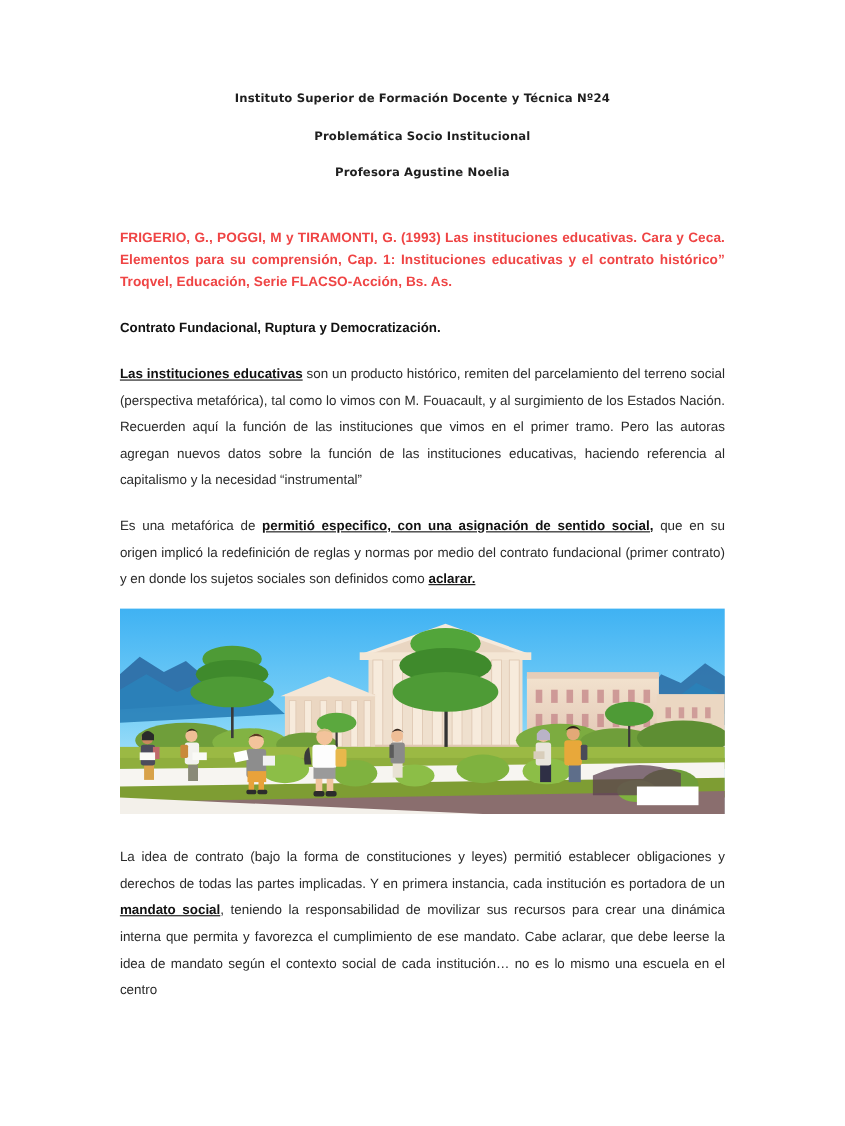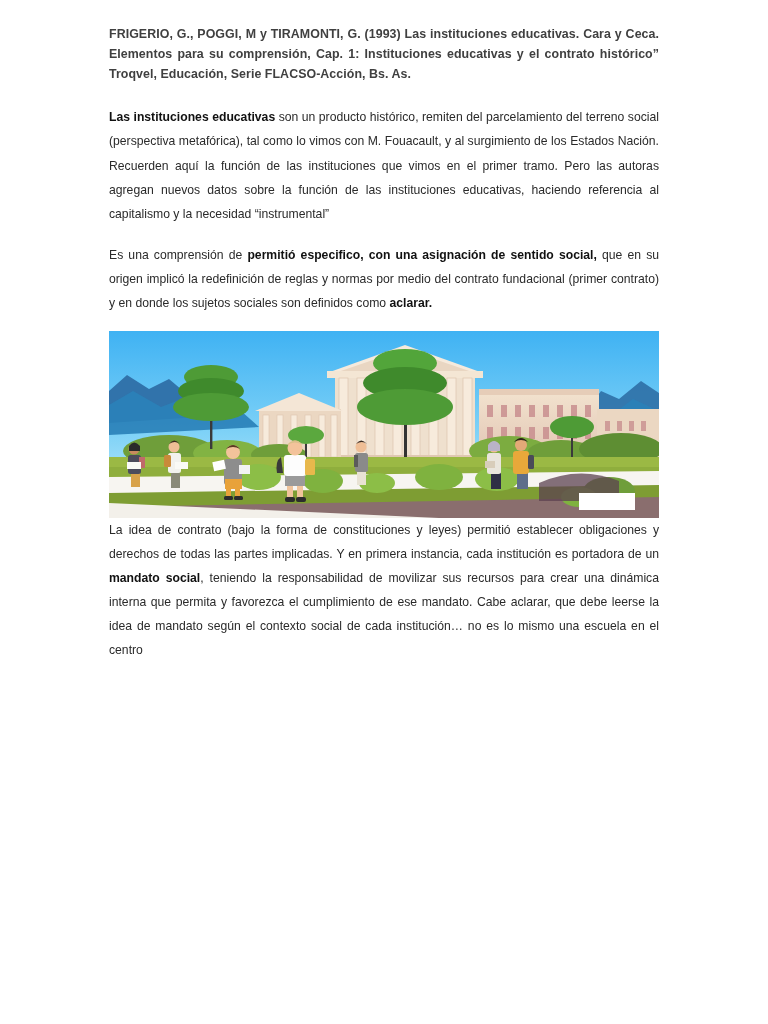--- a/index.html
+++ b/index.html
@@ -32,27 +32,27 @@
     font-weight: bold;
     letter-spacing: 0.01em;
     color: #1f1f1f;
     margin: 0 0 20px 0;
     line-height: 1.3;
   }
   .doc-header.h2 { margin-bottom: 19px; }
   .doc-header.h3 { margin-bottom: 0; }
 
   .citation {
-    margin-top: 24px;
+    margin-top: 42px;
     font-family: "Liberation Sans", sans-serif;
     font-size: 12.4px;
     font-weight: bold;
     line-height: 1.62;
     text-align: justify;
-    color: #404040;
+    color: #ef4444;
     letter-spacing: 0.005em;
   }
   .section-title {
     margin-top: 22px;
     font-family: "Liberation Sans", sans-serif;
     font-size: 12.1px;
     font-weight: bold;
     line-height: 1.5;
     color: #111111;
   }
@@ -61,47 +61,54 @@
     font-size: 12.2px;
     line-height: 1.98;
     text-align: justify;
     color: #2a2a2a;
     font-weight: normal;
   }
   .body-par.tight { margin-top: 17px; }
   .body-par b {
     font-weight: bold;
     color: #111111;
+    text-decoration: underline;
   }
   .after-image {
-    margin-top: 0;
+    margin-top: 27px;
   }
 
   
   .illustration {
     position: relative;
     width: 550px;
     height: 187px;
     margin-top: 15px;
     overflow: hidden;
   }
   .ill-svg { display: block; width: 550px; height: 187px; }
 </style>
 </head>
 <body>
 
 <div class="page">
 
+  <div class="header-block">
+    <div class="doc-header h1">Instituto Superior de Formación Docente y Técnica Nº24</div>
+    <div class="doc-header h2">Problemática Socio Institucional</div>
+    <div class="doc-header h3">Profesora Agustine Noelia</div>
+  </div>
 
   <div class="citation">FRIGERIO, G., POGGI, M y TIRAMONTI, G. (1993) Las instituciones educativas. Cara y Ceca.  Elementos para su comprensión, Cap. 1: Instituciones educativas y el contrato histórico” Troqvel, Educación, Serie FLACSO-Acción, Bs. As.</div>
 
+  <div class="section-title">Contrato Fundacional, Ruptura y Democratización.</div>
 
   <div class="body-par"><b>Las instituciones educativas</b><span> son un producto histórico, remiten del parcelamiento del terreno social (perspectiva metafórica), tal como lo vimos con M. Fouacault, y al surgimiento de los Estados Nación. Recuerden aquí la función de las instituciones que vimos en el primer tramo. Pero las autoras agregan nuevos datos sobre la función de las instituciones educativas, haciendo referencia al capitalismo y la necesidad “instrumental”</span></div>
 
-  <div class="body-par tight"><span>Es una comprensión de </span><b>permitió especifico, con una asignación de sentido social,</b><span> que en su origen implicó la redefinición de reglas y normas por medio del contrato fundacional (primer contrato) y en donde los sujetos sociales son definidos como </span><b>aclarar.</b></div>
+  <div class="body-par tight"><span>Es una metafórica de </span><b>permitió especifico, con una asignación de sentido social,</b><span> que en su origen implicó la redefinición de reglas y normas por medio del contrato fundacional (primer contrato) y en donde los sujetos sociales son definidos como </span><b>aclarar.</b></div>
 
   <div class="illustration">
     <svg class="ill-svg" viewBox="0 0 550 187" preserveAspectRatio="none">
       <defs>
         <linearGradient id="skyGrad" x1="0" y1="0" x2="0" y2="1">
           <stop offset="0%" stop-color="#3FB2F3"></stop>
           <stop offset="55%" stop-color="#7FD2F7"></stop>
           <stop offset="100%" stop-color="#CFF0FB"></stop>
         </linearGradient>
         <linearGradient id="wallGrad" x1="0" y1="0" x2="0" y2="1">

